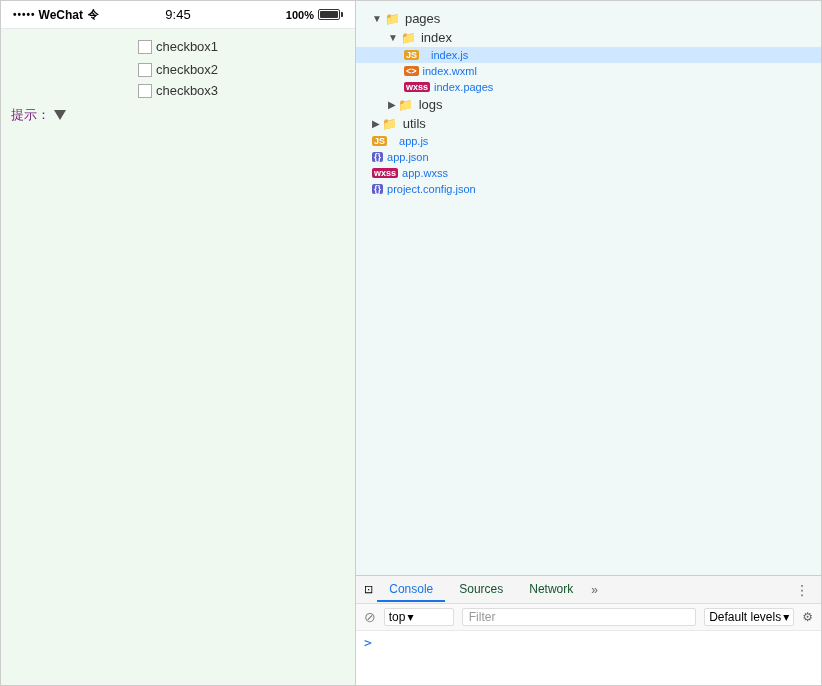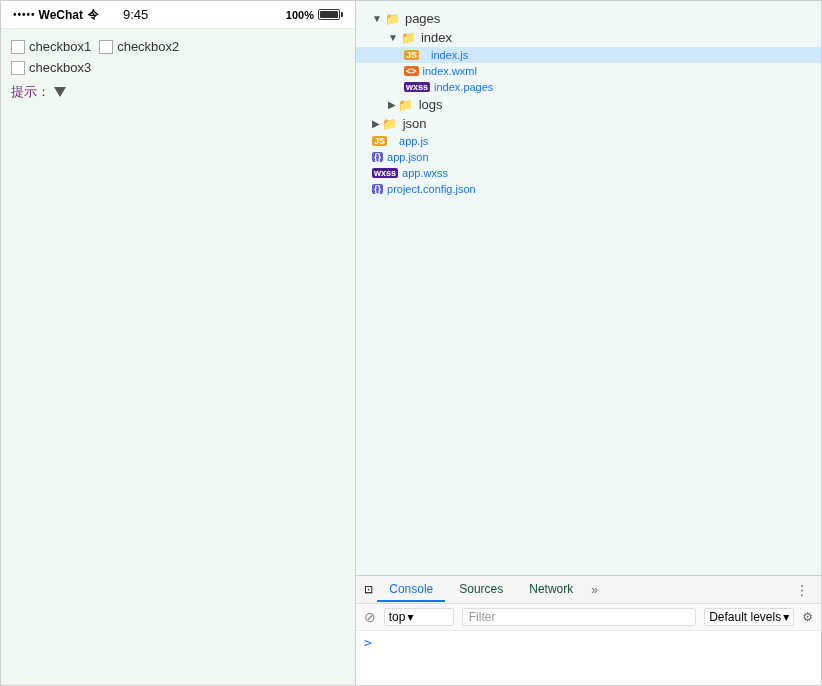--- a/index.html
+++ b/index.html
@@ -58,21 +58,21 @@
       font-weight: 600;
     }
 
     .wifi-icon {
       font-size: 11px;
       margin-left: 2px;
     }
 
     .status-center {
       flex: 1;
-      text-align: left;
+      text-align: center;
       font-size: 13px;
       font-weight: 500;
     }
 
     .status-right {
       flex: 1;
       display: flex;
       align-items: center;
       justify-content: flex-end;
       gap: 4px;
@@ -130,20 +130,21 @@
       background: #f0f9f0;
       padding: 10px;
       position: relative;
     }
 
     .checkbox-row {
       display: flex;
       align-items: center;
       gap: 8px;
       margin-bottom: 6px;
+      flex-direction: column;
     }
 
     .checkbox-item {
       display: flex;
       align-items: center;
       gap: 4px;
     }
 
     .checkbox-box {
       width: 14px;
@@ -242,21 +243,21 @@
       background: #e07020;
       color: #fff;
       font-size: 9px;
       font-weight: bold;
       padding: 0 2px;
       border-radius: 2px;
       margin-right: 4px;
     }
 
     .wxss-badge {
-      background: #4c1d95;
+      background: #be185d;
       color: #fff;
       font-size: 9px;
       font-weight: bold;
       padding: 0 2px;
       border-radius: 2px;
       margin-right: 4px;
     }
 
     .json-badge {
       background: #6060cc;
@@ -497,21 +498,21 @@
 
       <div class="tree-item indent-2">
         <span class="chevron">▶</span>
         <span class="tree-icon folder-icon">📁</span>
         <span class="file-name-dark">logs</span>
       </div>
 
       <div class="tree-item indent-1">
         <span class="chevron">▶</span>
         <span class="tree-icon folder-icon">📁</span>
-        <span class="file-name-dark">json</span>
+        <span class="file-name-dark">utils</span>
       </div>
 
       <div class="tree-item indent-1">
         <span class="js-badge">JS</span>
         <span class="file-name">app.js</span>
       </div>
 
       <div class="tree-item indent-1">
         <span class="json-badge">{}</span>
         <span class="file-name">app.json</span>

